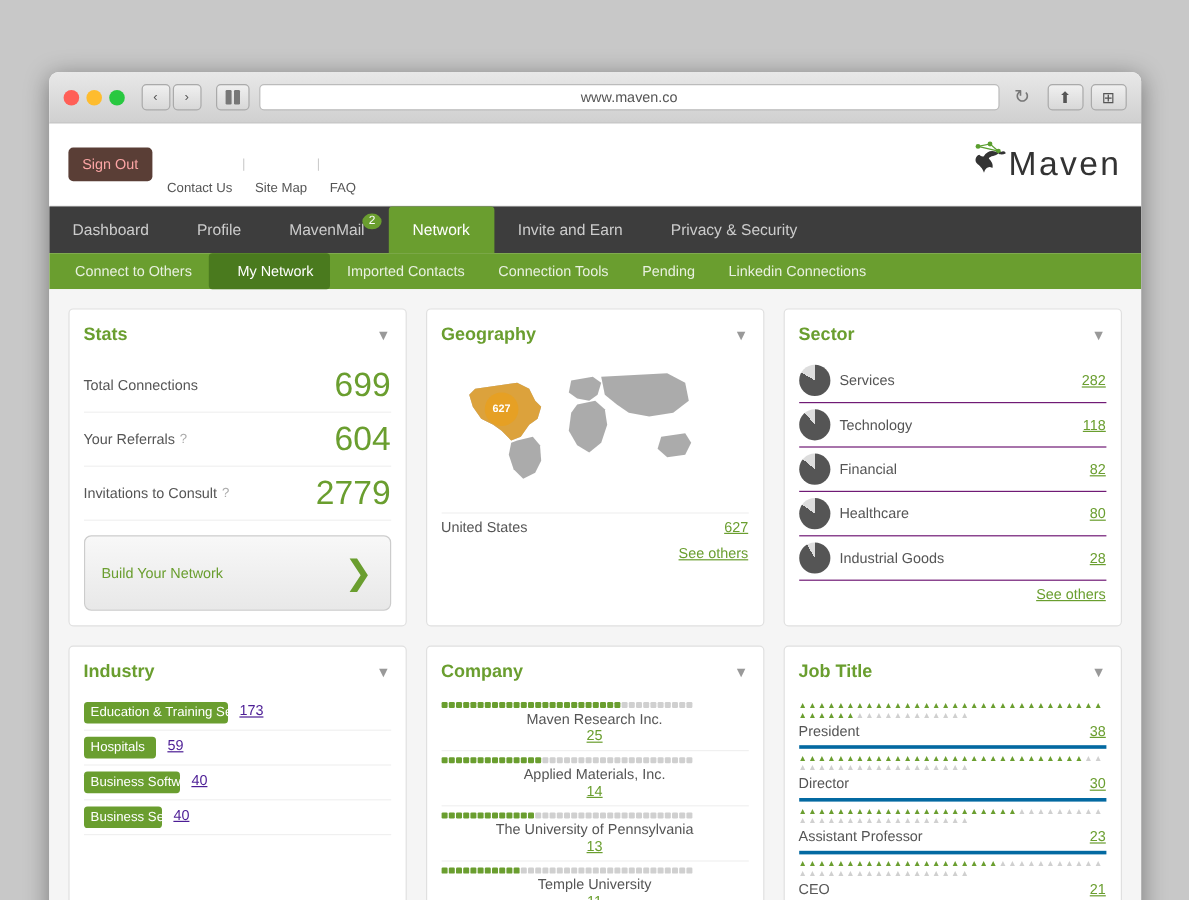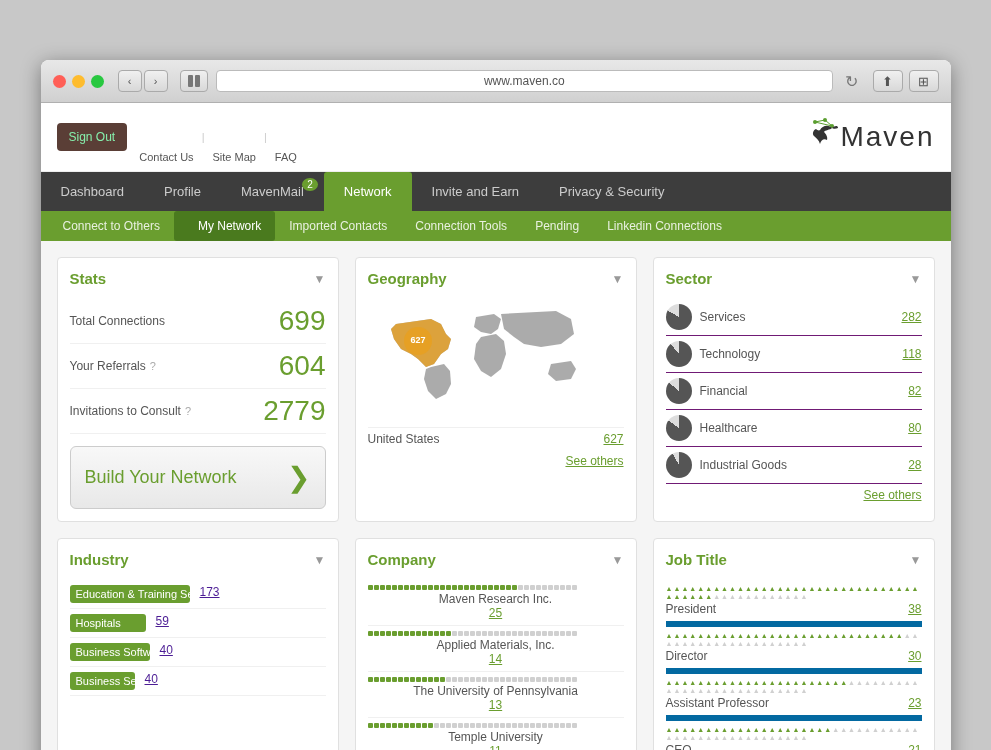--- a/index.html
+++ b/index.html
@@ -69,21 +69,21 @@
       background: #fff;
       padding: 8px 16px;
       display: flex;
       align-items: center;
       justify-content: space-between;
       border-bottom: 1px solid #eee;
     }
     .header-left { display: flex; align-items: center; gap: 12px; }
     .sign-out-btn {
       background: #5a3e36;
-      color: #86efac;
+      color: #fca5a5;
       border: none;
       border-radius: 4px;
       padding: 7px 12px;
       font-size: 12px;
       cursor: pointer;
     }
     .header-links { display: flex; gap: 8px; align-items: center; font-size: 11px; color: #555; }
     .header-links span { color: #ccc; }
     .header-links a { color: #555; text-decoration: none; margin-top: 40px; }
     .header-logo { display: flex; align-items: center; }
@@ -185,21 +185,21 @@
       width: 100%;
       background: linear-gradient(to bottom, #f8f8f8, #e8e8e8);
       border: 1px solid #ccc;
       border-radius: 6px;
       padding: 14px;
       display: flex;
       align-items: center;
       justify-content: space-between;
       cursor: pointer;
     }
-    .build-btn-text { font-size: 18px; color: #6a9e2f; font-weight: 300; }
+    .build-btn-text { font-size: 12px; color: #6a9e2f; font-weight: 300; }
     .build-btn-arrow { font-size: 28px; color: #6a9e2f; }
 
     
     .world-map {
       width: 100%;
       height: 120px;
       position: relative;
       margin-bottom: 8px;
     }
     .map-location {
@@ -265,21 +265,21 @@
     }
     .dot-filled { background: #6a9e2f; }
     .dot-empty { background: #d0d0d0; }
     .company-info { display: flex; justify-content: space-between; align-items: center; flex-direction: column; }
     .company-name { font-size: 12px; color: #555; }
     .company-count { color: #6a9e2f; text-decoration: underline; font-size: 12px; }
 
     
     .jobtitle-row {
       padding: 5px 0;
-      border-bottom: 6px solid #0369a1;
+      border-bottom: 3px solid #0369a1;
     }
     .triangle-row { display: flex; flex-wrap: wrap; gap: 1px; margin-bottom: 2px; }
     .tri { font-size: 7px; line-height: 1; }
     .tri-filled { color: #6a9e2f; }
     .tri-empty { color: #d0d0d0; }
     .jobtitle-info { display: flex; justify-content: space-between; align-items: center; }
     .jobtitle-name { font-size: 12px; color: #555; }
     .jobtitle-count { color: #6a9e2f; text-decoration: underline; font-size: 12px; }
 
     
@@ -532,21 +532,21 @@
           <div class="industry-row">
       <div class="industry-bar-wrap">
         <div class="industry-bar" style="width:120px">
           <span class="industry-bar-label">Education &amp; Training Services</span>
         </div>
         <span class="industry-count">173</span>
       </div>
     </div>
           <div class="industry-row">
       <div class="industry-bar-wrap">
-        <div class="industry-bar" style="width:76px">
+        <div class="industry-bar" style="width:60px">
           <span class="industry-bar-label">Hospitals</span>
         </div>
         <span class="industry-count">59</span>
       </div>
     </div>
           <div class="industry-row">
       <div class="industry-bar-wrap">
         <div class="industry-bar" style="width:80px">
           <span class="industry-bar-label">Business Software &amp; Services</span>
         </div>

